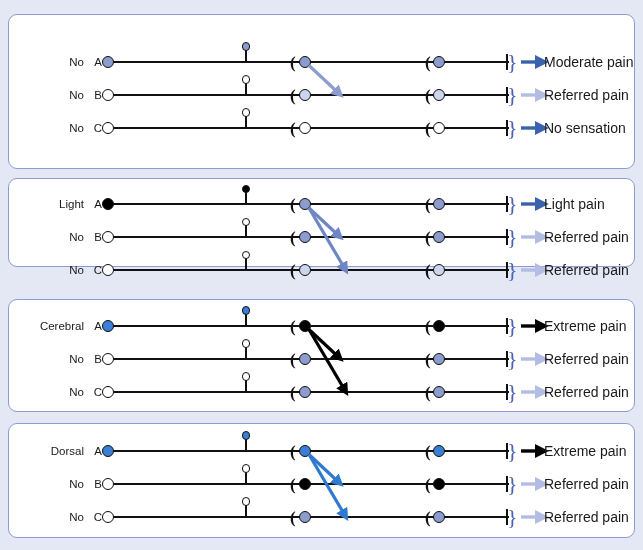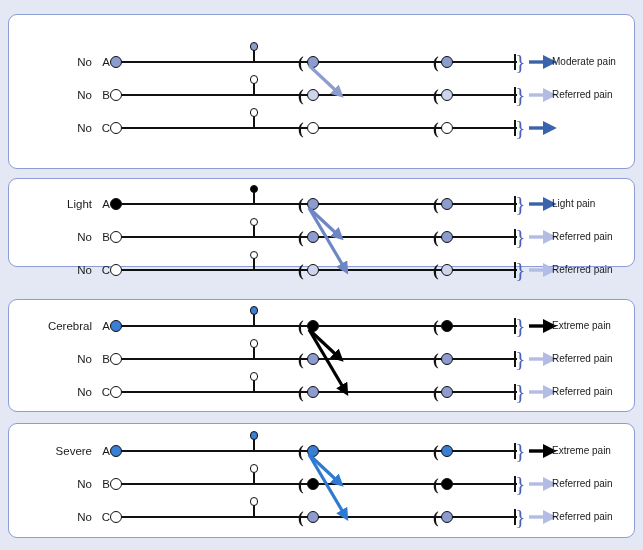--- a/index.html
+++ b/index.html
@@ -27,21 +27,21 @@
   
   .panel{
     position:absolute;
     background:#ffffff;
     border:1.6px solid #8e9cd4;
     border-radius:9px;
     box-sizing:border-box;
   }
 
   
-  .row{position:absolute;left:8px;width:100%;height:30px;}
+  .row{position:absolute;left:0;width:100%;height:30px;}
 
   .stim-label{
     position:absolute;
     left:0px;width:75px;
     text-align:right;
     font-size:11.5px;
     line-height:30px;
     color:#1a1a1a;
   }
   .fiber-label{
@@ -49,21 +49,21 @@
     left:82px;width:14px;
     text-align:center;
     font-size:11.5px;
     line-height:30px;
     color:#1a1a1a;
   }
   .outcome-label{
     position:absolute;
     left:543px;width:100px;
     text-align:left;
-    font-size:10px;
+    font-size:14px;
     line-height:30px;
     color:#1a1a1a;
     white-space:nowrap;
   }
 
   
   .axon{
     position:absolute;
     top:14px;
     height:2.4px;
@@ -189,20 +189,21 @@
             <div class="brace-bar" style="left: 497px; top: 7px; height: 16px;"></div>
             <div class="brace" style="left: 498px; top: 4px;">}</div>
             <svg class="overlay" width="40" height="30" style="left: 512px; top: 0px;">
               <defs>
                 <marker id="mk0_2" markerWidth="4.2" markerHeight="4.2" refX="2.2" refY="2.1" orient="auto">
                   <path d="M0,0 L4.2,2.1 L0,4.2 z" fill="#3a63ac"></path>
                 </marker>
               </defs>
               <line x1="0" y1="15" x2="21" y2="15" stroke="#3a63ac" stroke-width="3.4" marker-end="url(#mk0_2)"></line>
             </svg>
+            <div class="outcome-label" style="left: 535px;">No  sensation</div>
           </div>
           <svg class="overlay" width="627" height="155">
             <defs>
               <marker id="cv0_0" markerWidth="4.0" markerHeight="4.0" refX="2.0" refY="2.0" orient="auto">
                 <path d="M0,0 L4,2 L0,4 z" fill="#8d9ccf"></path>
               </marker>
             </defs>
             <line x1="300" y1="50.5" x2="330" y2="78.5" stroke="#8d9ccf" stroke-width="3.2" marker-end="url(#cv0_0)"></line>
           </svg>
         </div>
@@ -373,21 +374,21 @@
               </marker>
             </defs>
             <line x1="300" y1="29.5" x2="330" y2="57.5" stroke="#000000" stroke-width="3.2" marker-end="url(#cv2_0)"></line>
             <line x1="300" y1="29.5" x2="336" y2="90.5" stroke="#000000" stroke-width="3.2" marker-end="url(#cv2_1)"></line>
           </svg>
         </div>
       </div>
       <div class="panel" style="left: 8px; top: 423px; width: 627px; height: 115px;">
         <div style="position: absolute; inset: 0px;">
           <div class="row" style="top: 11.5px;">
-            <div class="stim-label">Severe</div>
+            <div class="stim-label">Dorsal</div>
             <div class="fiber-label">A</div>
             <div class="axon" style="left: 96px; width: 404px;"></div>
             <div class="stalk" style="left: 236px; top: 0px; height: 15px;"></div>
             <div class="node" style="left: 232.8px; top: -4.2px; width: 8.4px; height: 8.4px; background: rgb(58, 127, 213);"></div>
             <div class="node" style="left: 93px; top: 9px; width: 12px; height: 12px; background: rgb(58, 127, 213);"></div>
             <div class="syn" style="left: 281px; top: 7px;">(</div>
             <div class="node" style="left: 290px; top: 9px; width: 12px; height: 12px; background: rgb(58, 127, 213);"></div>
             <div class="syn" style="left: 416px; top: 7px;">(</div>
             <div class="node" style="left: 424px; top: 9px; width: 12px; height: 12px; background: rgb(58, 127, 213);"></div>
             <div class="brace-bar" style="left: 497px; top: 7px; height: 16px;"></div>

